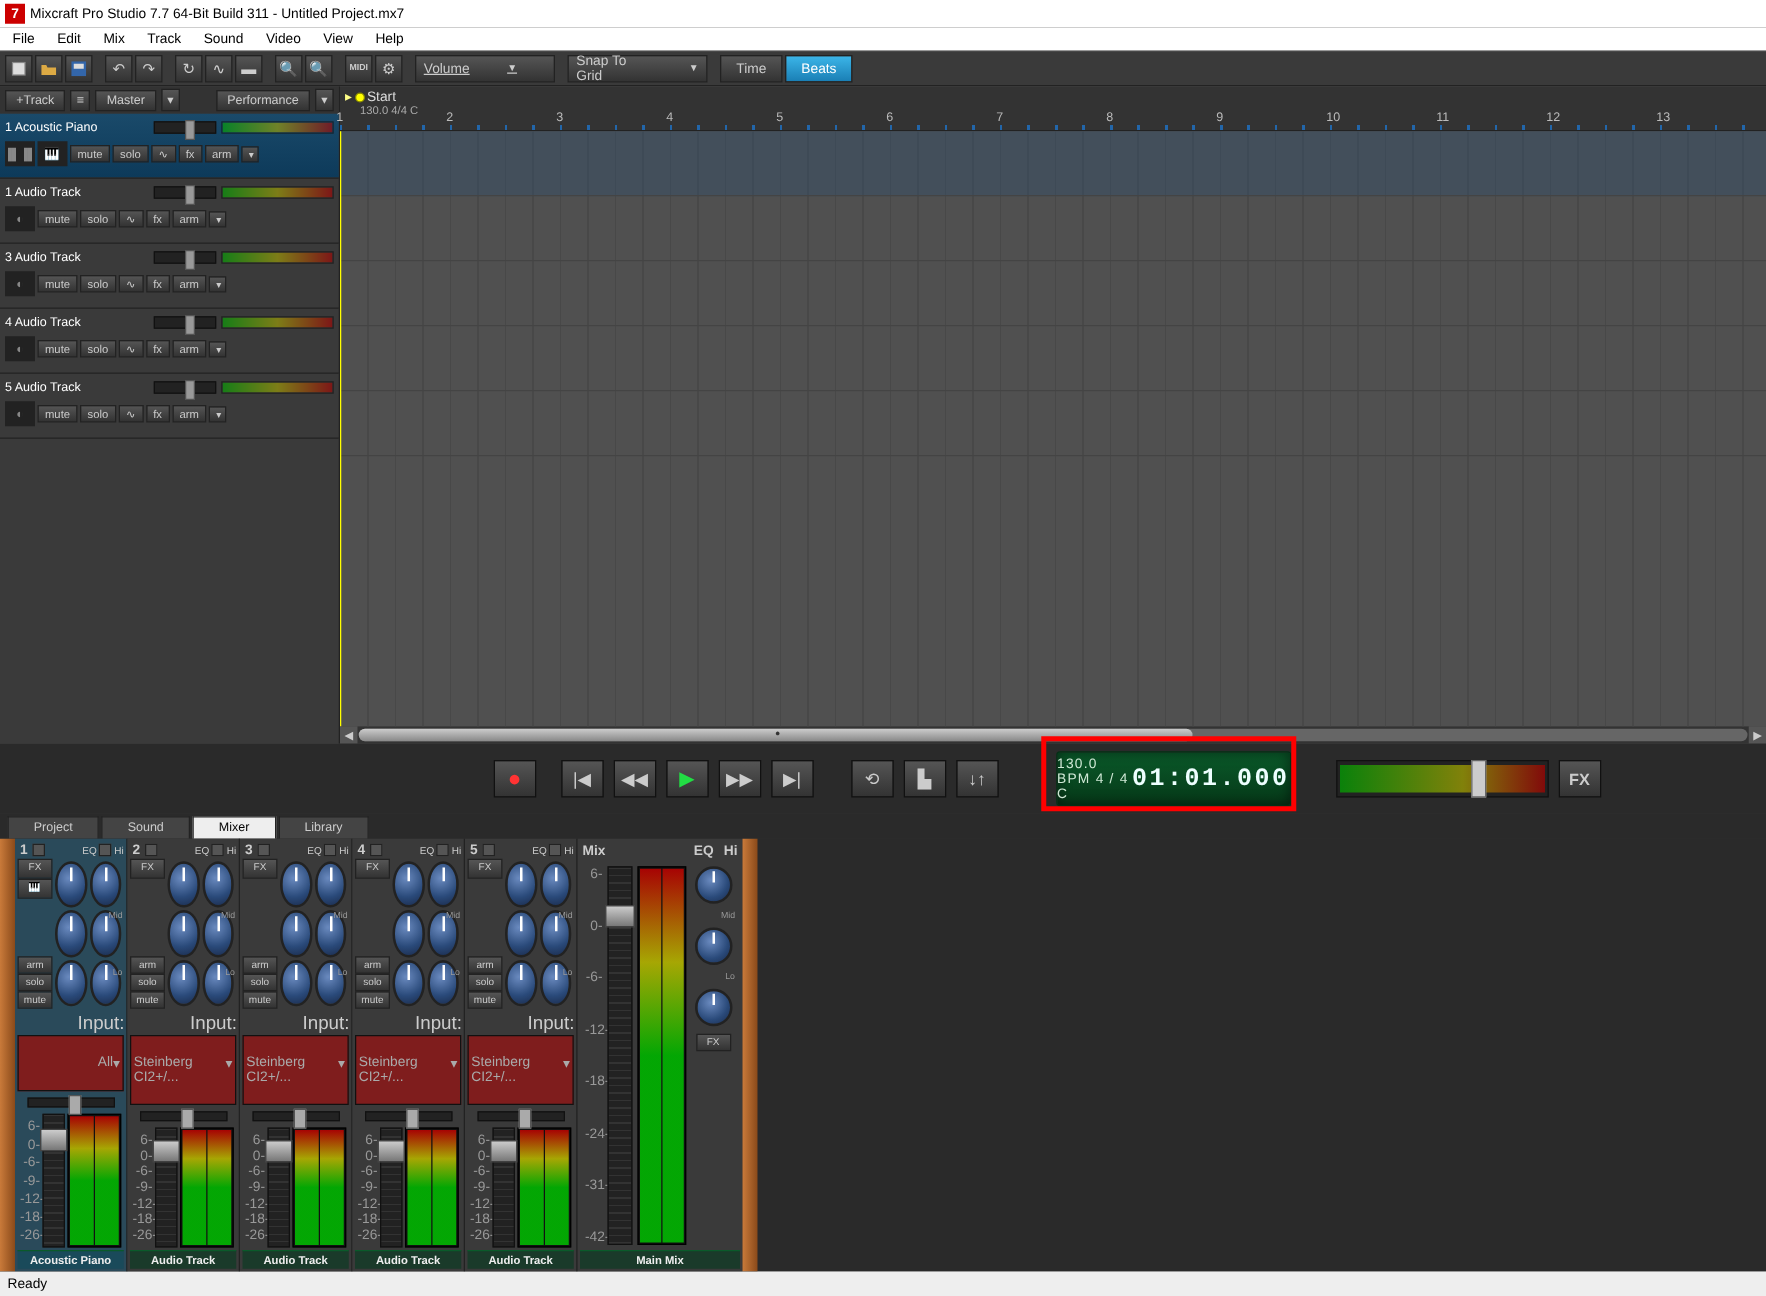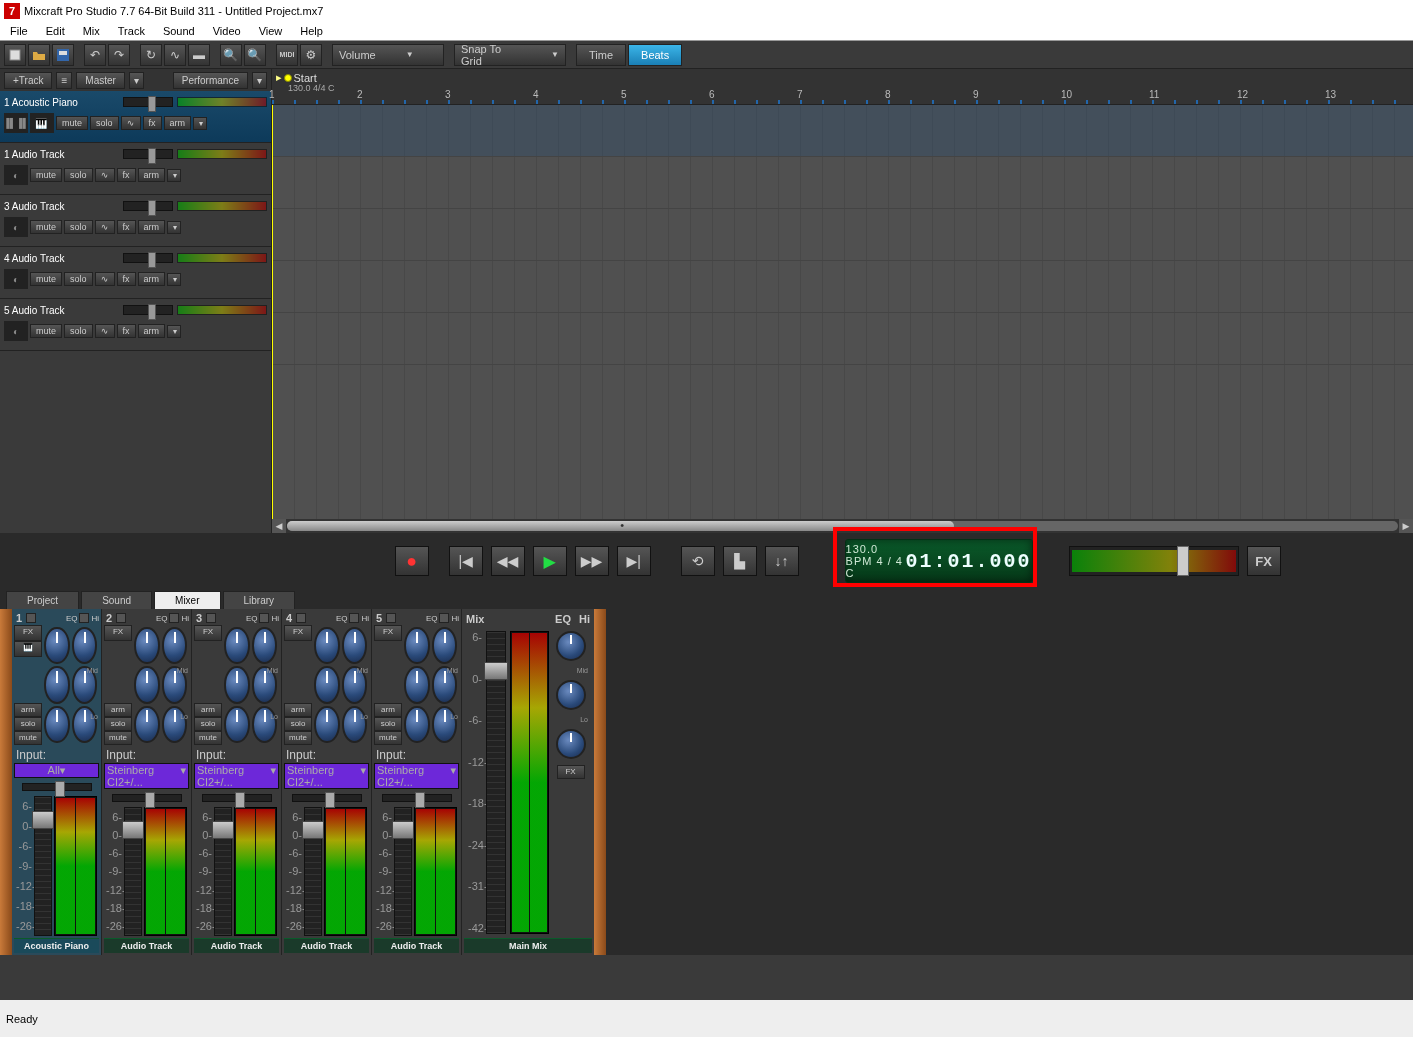--- a/index.html
+++ b/index.html
@@ -82,36 +82,36 @@
 .ch-eq { height:120px; position:relative; display:flex; }
 .ch-eq-left { width:28px; display:flex; flex-direction:column; gap:0; }
 .ch-eq-btn { height:14px; background:linear-gradient(#555,#333); border:1px solid #222; font-size:8px; color:#ccc; text-align:center; line-height:12px; cursor:pointer; }
 .ch-eq-btn.big { height:16px; }
 .ch-eq-spacer { flex:1; }
 .knobs { flex:1; display:grid; grid-template-columns:1fr 1fr; grid-template-rows:1fr 1fr 1fr; gap:2px; padding:2px; }
 .knob { background:radial-gradient(circle at 40% 35%, #6a8abf, #2a4a7a 60%, #1a2a4a); border-radius:50%; border:2px solid #222; position:relative; cursor:pointer; }
 .knob::after { content:''; position:absolute; left:48%; top:8%; width:2px; height:35%; background:#fff; }
 .knob-lbl { position:absolute; right:1px; font-size:7px; color:#999; }
 .ch-input { padding:2px 0; }
-.ch-input-lbl { font-size:12px; color:#ccc; padding:1px 2px; }
-.ch-input-sel { background:#6d28d9; border:1px solid #111; font-size:8px; color:#aaa; padding:0 2px; display:flex; justify-content:center; cursor:pointer; }
+.ch-input-lbl { font-size:15px; color:#ccc; padding:1px 2px;margin-left:46px; }
+.ch-input-sel { background:#7f1d1d; border:1px solid #111; font-size:8px; color:#aaa; padding:15px 2px; display:flex; justify-content:flex-end; cursor:pointer; }
 .ch-pan { height:14px; display:flex; align-items:center; justify-content:center; padding:2px 0; }
 .ch-pan-track { width:70px; height:8px; background:#222; border:1px solid #111; position:relative; }
 .ch-pan-track::after { content:''; position:absolute; left:48%; top:-3px; width:8px; height:14px; background:#aaa; border:1px solid #555; }
 .ch-fader-area { flex:1; display:flex; gap:2px; padding:2px; }
 .ch-scale { width:16px; display:flex; flex-direction:column; justify-content:space-between; font-size:7px; color:#999; text-align:right; padding:4px 0; }
 .ch-fader { width:18px; background:#222; border:1px solid #111; position:relative; cursor:pointer; background-image:repeating-linear-gradient(#333 0 1px, transparent 1px 6px); }
 .ch-fader-thumb { position:absolute; left:-3px; right:-3px; height:18px; background:linear-gradient(#ccc,#777); border:1px solid #444; top:10%; }
 .ch-vu { flex:1; background:#111; border:1px solid #000; display:flex; gap:1px; padding:1px; }
 .ch-vu-bar { flex:1; background:linear-gradient(to top, #0c0 0%, #0c0 50%, #cc0 75%, #c00 100%); opacity:0.8; }
 .ch-name { height:15px; text-align:center; font-size:9px; font-weight:bold; color:#eee; background:#1a3a2a; border-top:1px solid #0a5a2a; line-height:15px; }
 .channel.selected .ch-name { background:#1a4a5a; }
 .mix-channel { width:132px; background:#3a3a3a; display:flex; flex-direction:column; padding:2px; }
 .mix-channel .hdr { font-size:10px; color:#ccc; font-weight:bold; padding:2px; display:flex; justify-content:space-between; }
-.status { height:37px; background:#eee; color:#000; display:flex; align-items:center; padding:0 6px; font-size:11px;margin-top:45px; }
+.status { height:20px; background:#eee; color:#000; display:flex; align-items:center; padding:0 6px; font-size:11px; }
 svg { display:block; }
 </style>
 </head>
 <body>
 
 <div class="titlebar">
   <span class="app-icon">7</span>
   <span>Mixcraft Pro Studio 7.7 64-Bit Build 311 - Untitled Project.mx7</span>
 </div>
 
@@ -150,21 +150,21 @@
   <div class="tbtn">↻</div>
   <div class="tbtn">∿</div>
   <div class="tbtn">▬</div>
   <div class="tsep"></div>
   <div class="tbtn">🔍</div>
   <div class="tbtn">🔍</div>
   <div class="tsep"></div>
   <div class="tbtn" style="font-size:7px;font-weight:bold;">MIDI</div>
   <div class="tbtn">⚙</div>
   <div class="tsep"></div>
-  <div class="tdrop" style="width:112px;">
+  <div class="tdrop" style="width:112px;text-decoration:underline;">
       <span>Volume</span>
       <span class="arr">▼</span>
     </div>
   <div class="tsep"></div>
   <div class="tdrop" style="width:112px;">
       <span>Snap To Grid</span>
       <span class="arr">▼</span>
     </div>
   <div class="tsep"></div>
   <div class="ttoggle">Time</div>

